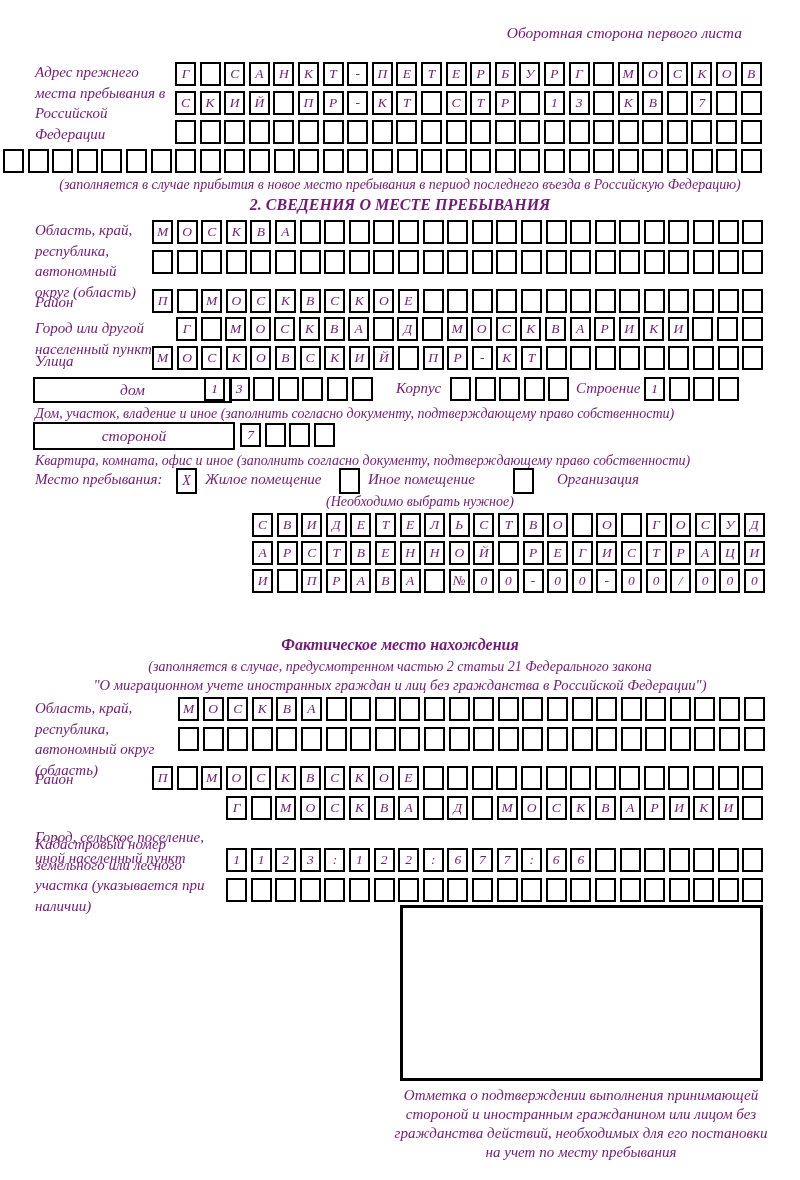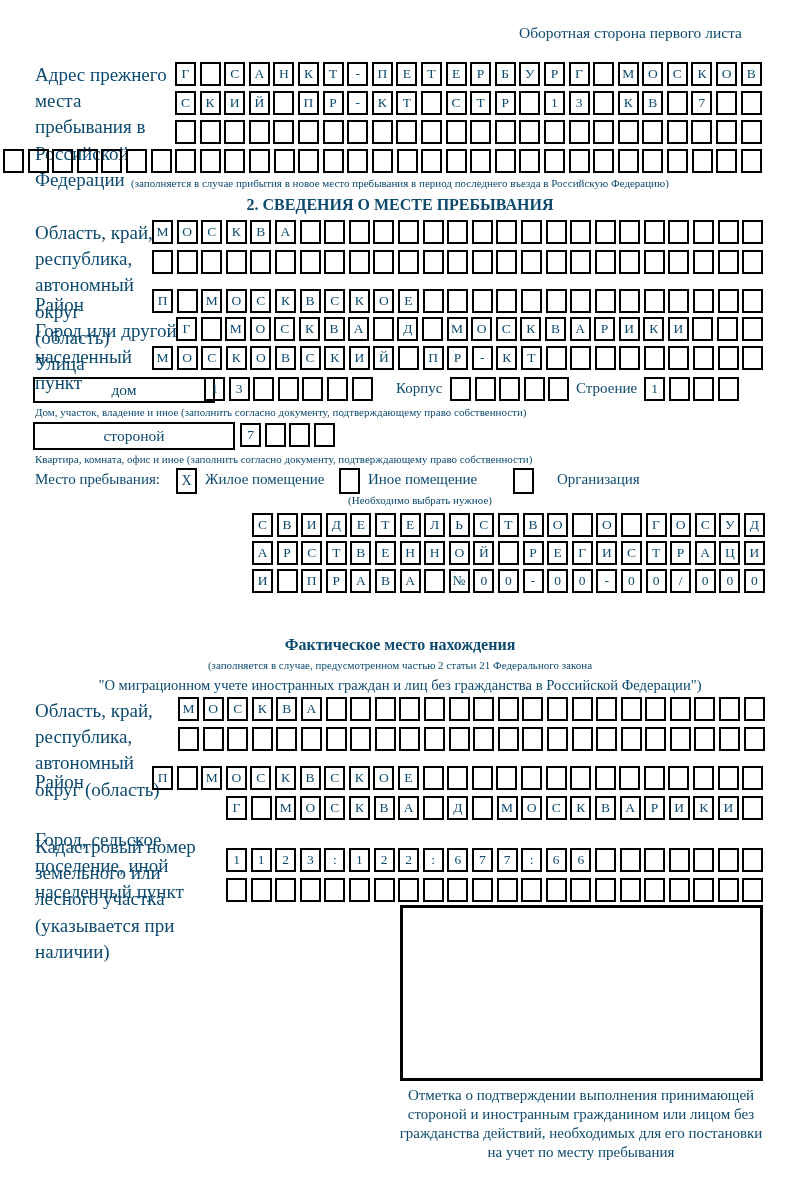--- a/index.html
+++ b/index.html
@@ -1,20 +1,20 @@
 <!DOCTYPE html>
 <html><head>
 <meta charset="utf-8">
 <style>
   html,body{margin:0;padding:0;background:#fff;}
   .page{position:relative;width:800px;height:1180px;background:#ffffff;
-        font-family:"Liberation Serif","DejaVu Serif",serif;color:#0c4a6e;overflow:hidden;}
+        font-family:"Liberation Serif","DejaVu Serif",serif;color:#701a75;overflow:hidden;font-style:italic;}
   .abs{position:absolute;}
-  .lbl{font-size:19px;line-height:1.38;}
-  .note{font-size:11px;}
+  .lbl{font-size:15px;line-height:1.38;}
+  .note{font-size:14px;}
   .center{text-align:center;width:100%;}
   .bold{font-weight:bold;}
   .cells{position:absolute;display:flex;gap:3.6px;}
   .cell{flex:0 0 auto;width:21px;height:24px;border:2px solid #000;box-sizing:border-box;
         display:flex;align-items:center;justify-content:center;
         font-size:13.5px;font-family:"Liberation Serif","DejaVu Serif",serif;}
   .labelbox{position:absolute;border:2px solid #000;box-sizing:border-box;
         display:flex;align-items:center;justify-content:center;font-size:15.5px;}
   .chk{position:absolute;width:21px;height:26px;border:2px solid #000;box-sizing:border-box;
         display:flex;align-items:center;justify-content:center;font-size:14px;}
@@ -279,21 +279,21 @@
       <span class="cell"></span>
       <span class="cell"></span>
       <span class="cell"></span>
       <span class="cell"></span>
       <span class="cell"></span>
       <span class="cell"></span>
       <span class="cell"></span>
       <span class="cell"></span>
     </div>
 
-  <div class="labelbox" style="left:33px;top:377px;width:182px;height:26px;">дом</div>
+  <div class="labelbox" style="left:33px;top:377px;width:199px;height:26px;">дом</div>
   <div class="cells" style="left:204px;top:377px;">
       <span class="cell">1</span>
       <span class="cell">3</span>
       <span class="cell"></span>
       <span class="cell"></span>
       <span class="cell"></span>
       <span class="cell"></span>
       <span class="cell"></span>
     </div>
   <div class="inline-lbl" style="left:396px;top:380px;">Корпус</div>
@@ -395,21 +395,21 @@
       <span class="cell">-</span>
       <span class="cell">0</span>
       <span class="cell">0</span>
       <span class="cell">/</span>
       <span class="cell">0</span>
       <span class="cell">0</span>
       <span class="cell">0</span>
     </div>
 
   <div class="abs center bold" style="top:636px;font-size:16px;">Фактическое место нахождения</div>
-  <div class="abs center" style="top:659px;font-size:11px;">(заполняется в случае, предусмотренном частью 2 статьи 21 Федерального закона</div>
+  <div class="abs center" style="top:659px;font-size:14px;">(заполняется в случае, предусмотренном частью 2 статьи 21 Федерального закона</div>
   <div class="abs center" style="top:677px;font-size:14.6px;">"О миграционном учете иностранных граждан и лиц без гражданства в Российской Федерации")</div>
 
   <div class="abs lbl" style="left:35px;top:698px;width:145px;">Область, край, республика, автономный округ (область)</div>
   <div class="cells" style="left:178px;top:697px;">
       <span class="cell">М</span>
       <span class="cell">О</span>
       <span class="cell">С</span>
       <span class="cell">К</span>
       <span class="cell">В</span>
       <span class="cell">А</span>

